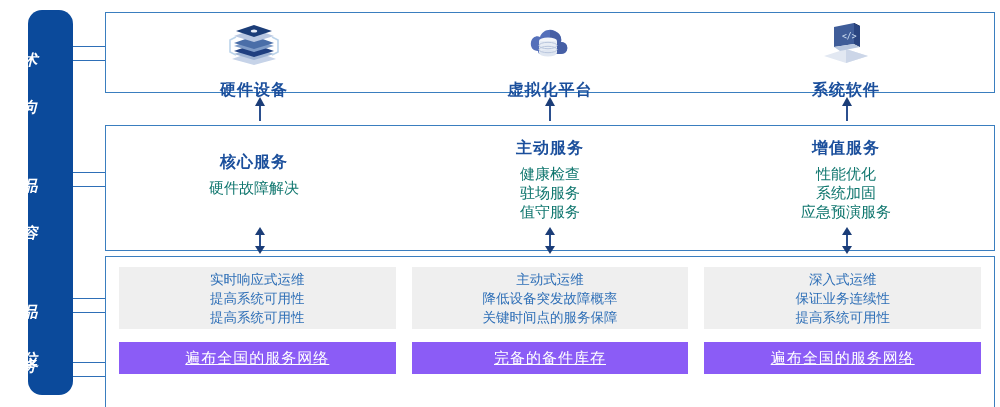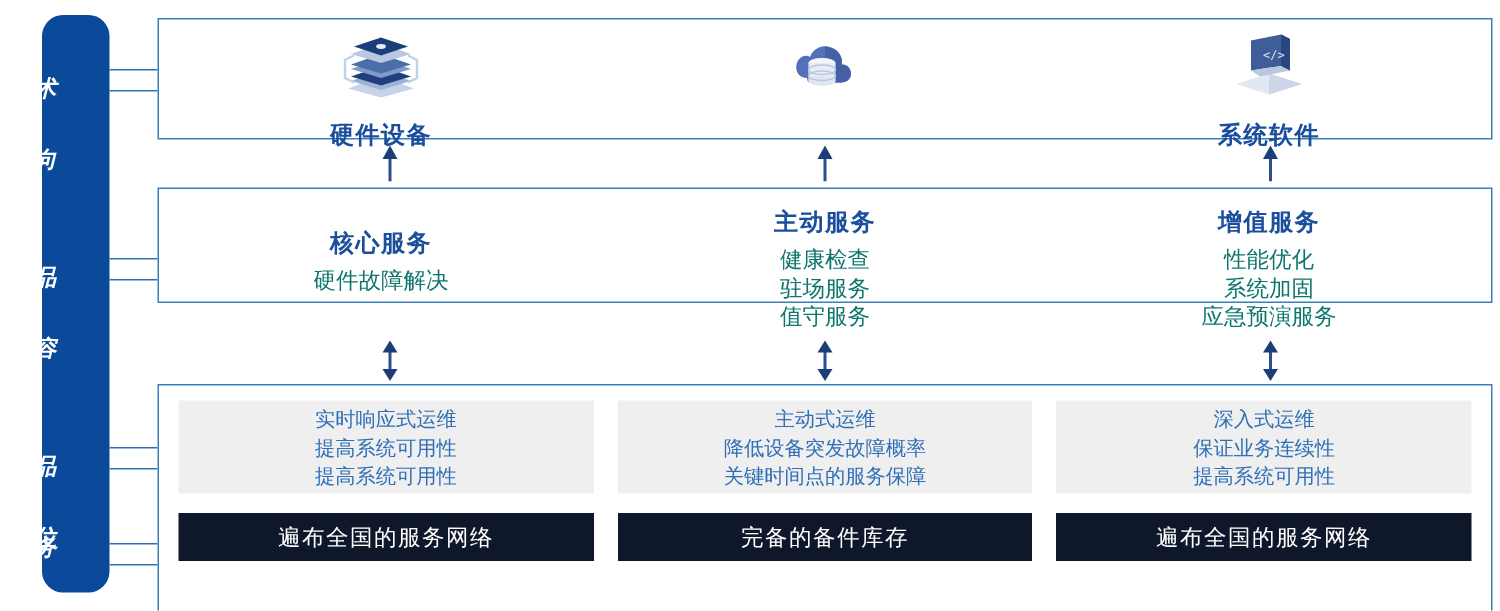--- a/index.html
+++ b/index.html
@@ -31,21 +31,21 @@
   
   .bracket{position:absolute;}
   .bracket .hline{position:absolute;height:0;border-top:1.6px solid #2e6fb7;}
 
   
   .box{
     position:absolute;left:105px;width:890px;
     border:1.6px solid #3a7ebf;background:#ffffff;box-sizing:border-box;
   }
   #box-tech{top:12px;height:81px;}
-  #box-content{top:125px;height:77px;}
+  #box-content{top:125px;height:126px;}
   #box-bottom{top:256px;height:164px;}
 
   
   .tech-row{display:flex;height:100%;}
   .tech-col{flex:1;display:flex;flex-direction:column;align-items:center;justify-content:flex-start;padding-top:8px;}
   .tech-label{
     color:#1b4f9c;font-weight:bold;font-size:16px;margin-top:15px;letter-spacing:1px;
   }
   .icon-wrap{width:60px;height:46px;display:flex;align-items:center;justify-content:center;}
 
@@ -59,23 +59,23 @@
   
   .bottom-inner{position:relative;height:100%;padding:10px 13px;box-sizing:border-box;}
   .gray-row{display:flex;gap:16px;}
   .gray-card{
     flex:1;background:#efefef;height:62px;
     display:flex;flex-direction:column;align-items:center;justify-content:center;
   }
   .gray-line{color:#2e6fb7;font-size:13.5px;line-height:19px;}
   .blue-row{display:flex;gap:16px;margin-top:13px;}
   .blue-bar{
-    flex:1;background:#0f172a;height:32px;
+    flex:1;background:#8b5cf6;height:32px;
     display:flex;align-items:center;justify-content:center;
-    color:#ffffff;font-size:15px;letter-spacing:1px;
+    color:#ffffff;font-size:15px;letter-spacing:1px;text-decoration:underline;
   }
 
   
   .arrow{position:absolute;width:14px;}
   .arrow svg{display:block;}
 </style>
 </head>
 <body>
 
 <div id="root">
@@ -150,20 +150,21 @@
             <path d="M14,30 C9,30 6,26 7,21 C8,16 13,14 16,16 C18,10 25,7 31,10 C36,12 38,17 37,21 C42,21 44,25 43,29 C42,32 39,33 36,33 L16,33 C15,33 14,32 14,30 Z" fill="#5570ba"></path>
             <path d="M30,10 C36,12 38,17 37,21 C42,21 44,25 43,29 C42,32 39,33 36,33 L26,33 L26,9 Z" fill="#465fa5"></path>
 
             <ellipse cx="24" cy="20" rx="9" ry="3.4" fill="#f4f6fa"></ellipse>
             <rect x="15" y="20" width="18" height="12" fill="#e8edf5"></rect>
             <ellipse cx="24" cy="32" rx="9" ry="3.4" fill="#dfe6f1"></ellipse>
             <ellipse cx="24" cy="24.5" rx="9" ry="3.2" fill="none" stroke="#b9c6dd" stroke-width="1"></ellipse>
             <ellipse cx="24" cy="28.5" rx="9" ry="3.2" fill="none" stroke="#b9c6dd" stroke-width="1"></ellipse>
           </svg>
         </div>
+        <div class="tech-label">虚拟化平台</div>
       </div>
 
       <div class="tech-col">
         <div class="icon-wrap">
           <svg width="52" height="44" viewBox="0 0 52 44">
 
             <polygon points="26,28 48,35 26,42 4,35" fill="#e2e8f2"></polygon>
             <polygon points="26,28 48,35 26,42" fill="#ccd6e8"></polygon>
 
             <polygon points="14,26 14,6 34,2 34,23" fill="#3f5d99"></polygon>

